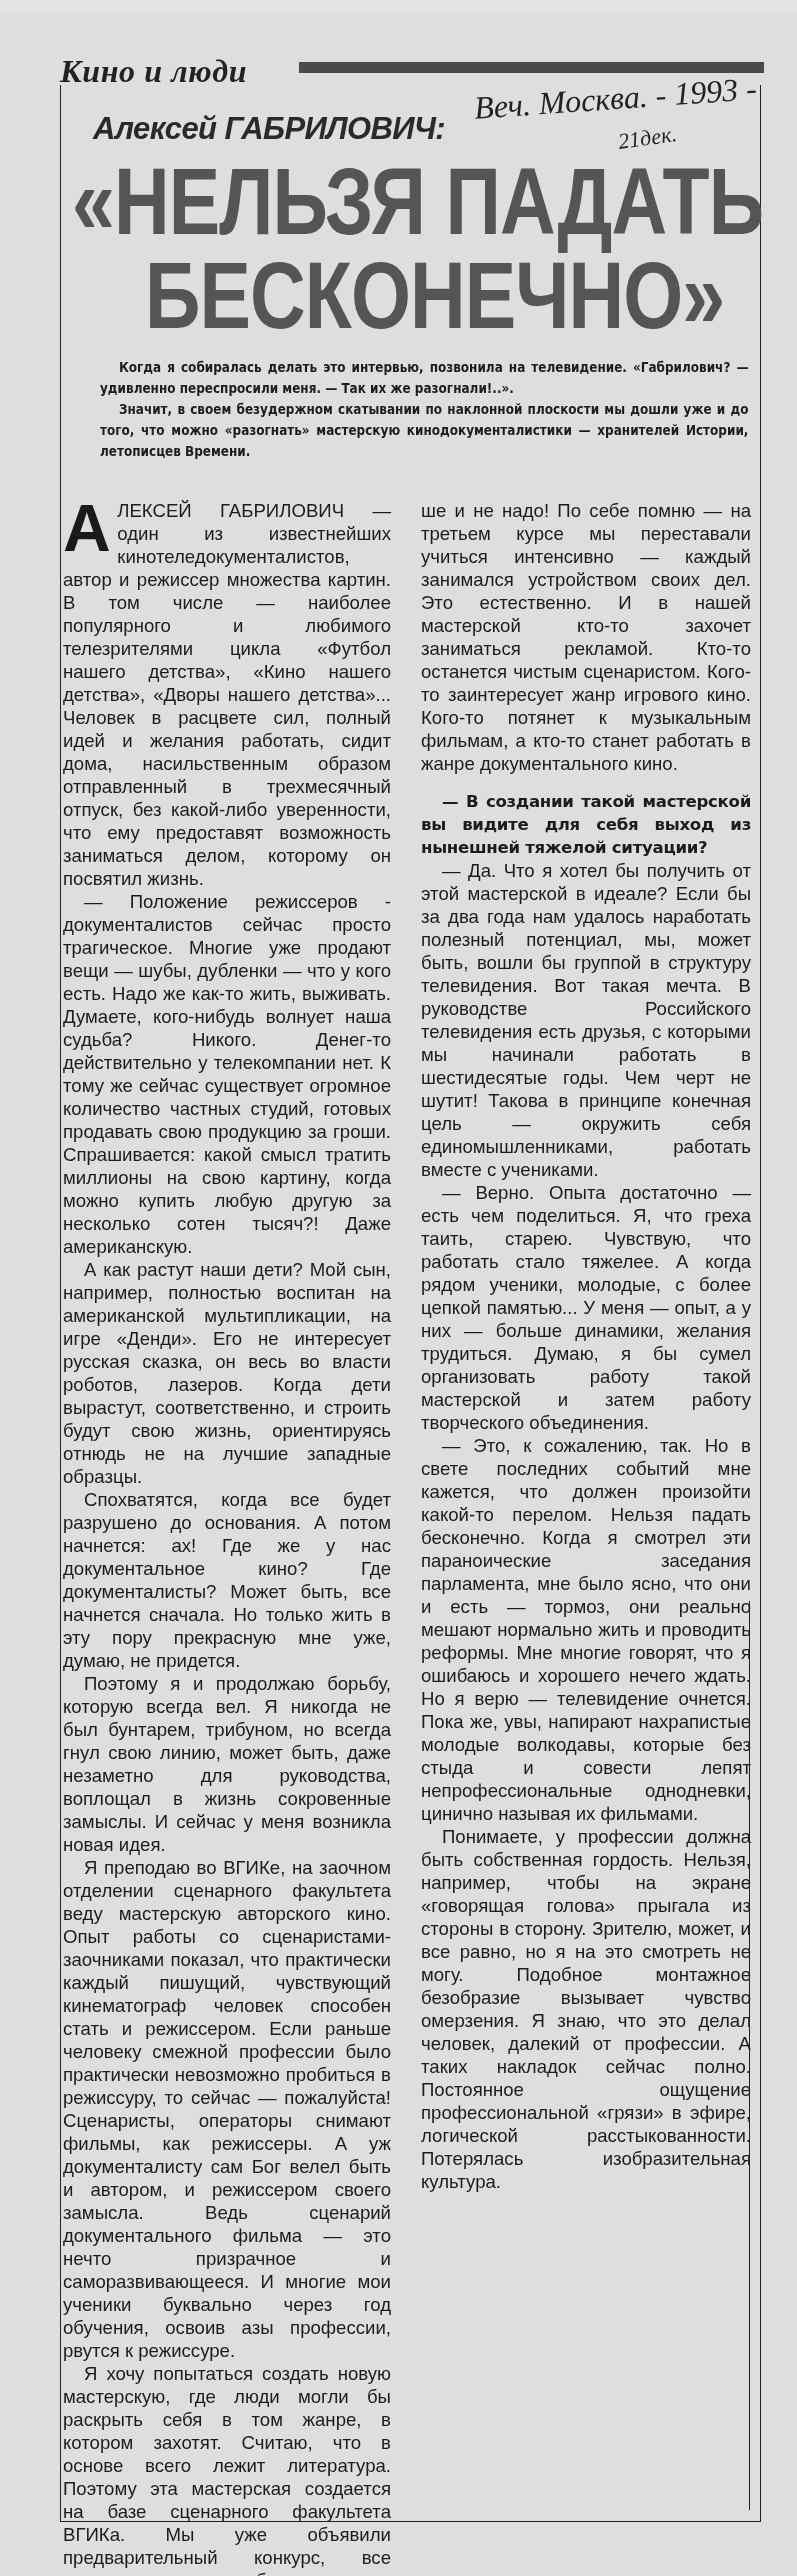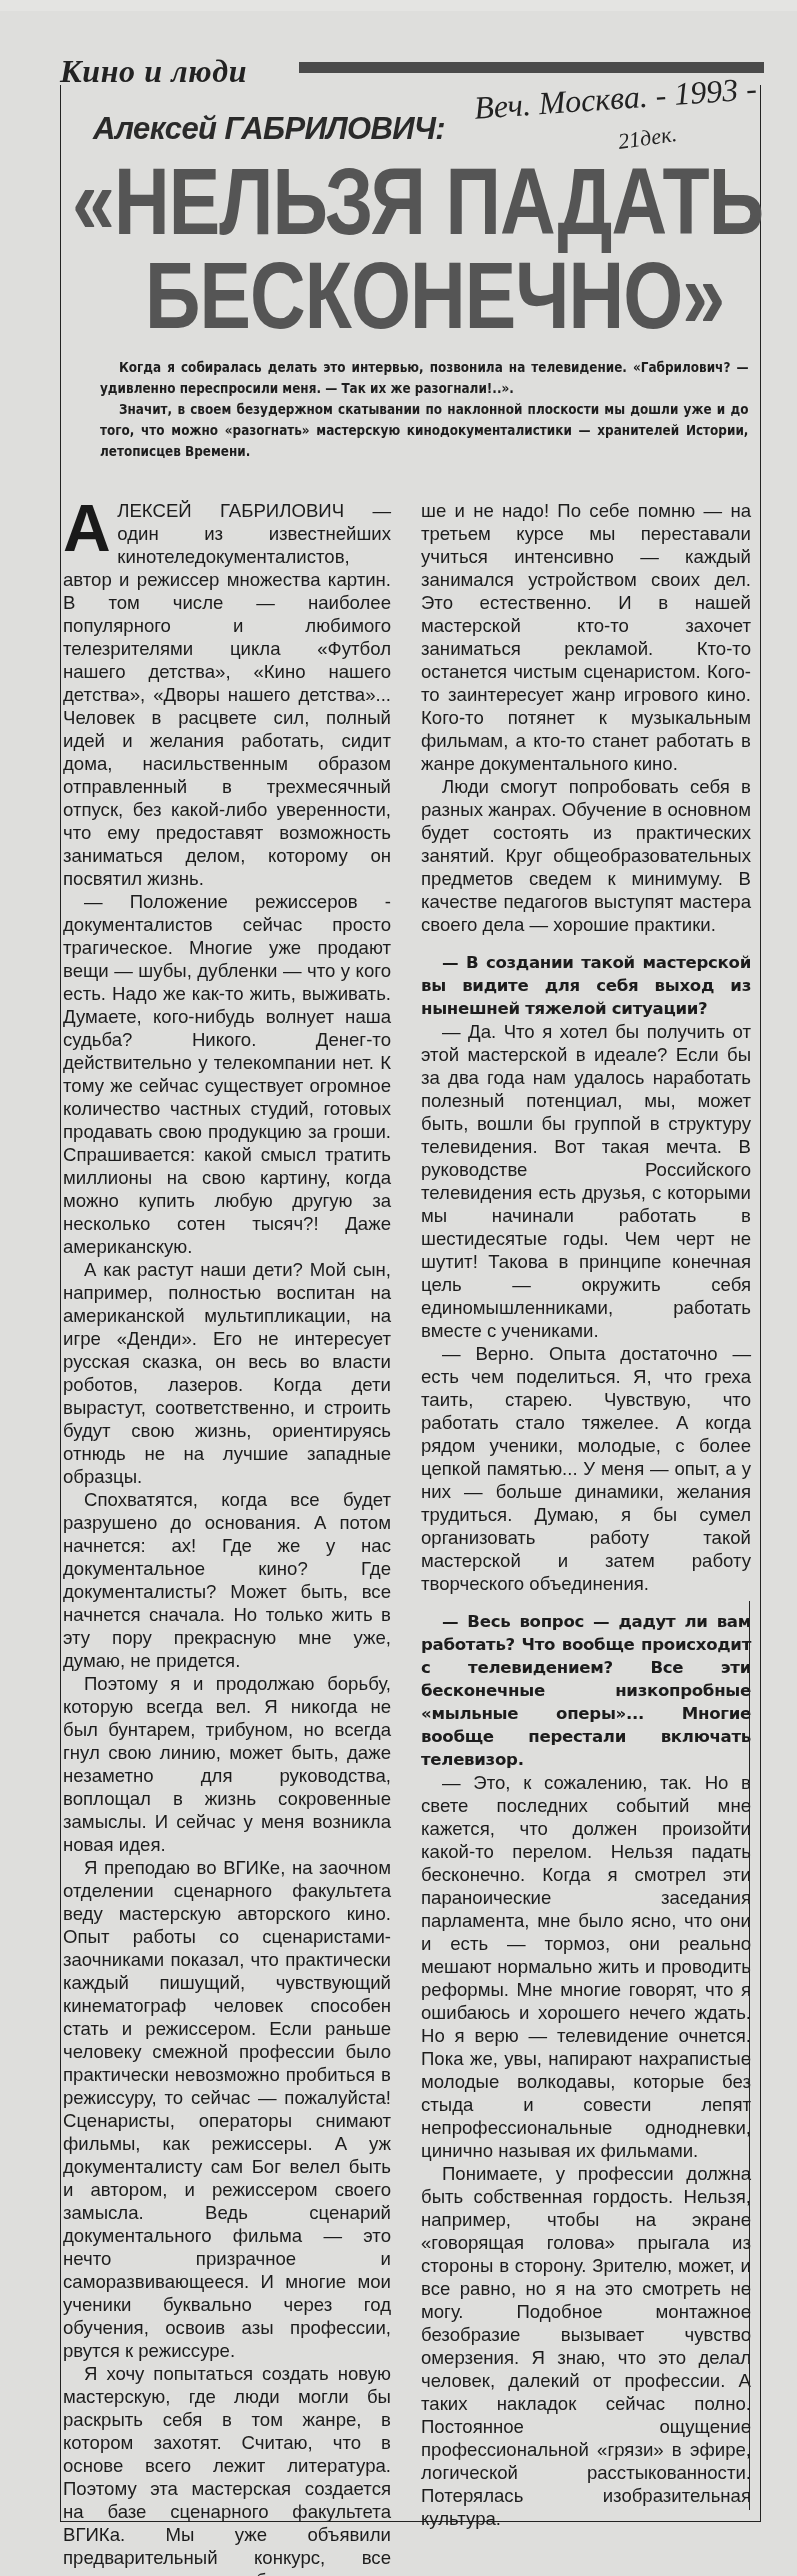--- a/index.html
+++ b/index.html
@@ -102,23 +102,21 @@
       <p>— Положение режиссеров - документалистов сейчас просто трагическое. Многие уже продают вещи — шубы, дубленки — что у кого есть. Надо же как-то жить, выживать. Думаете, кого-нибудь волнует наша судьба? Никого. Денег-то действительно у телекомпании нет. К тому же сейчас существует огромное количество частных студий, готовых продавать свою продукцию за гроши. Спрашивается: какой смысл тратить миллионы на свою картину, когда можно купить любую другую за несколько сотен тысяч?! Даже американскую.</p>
       <p>А как растут наши дети? Мой сын, например, полностью воспитан на американской мультипликации, на игре «Денди». Его не интересует русская сказка, он весь во власти роботов, лазеров. Когда дети вырастут, соответственно, и строить будут свою жизнь, ориентируясь отнюдь не на лучшие западные образцы.</p>
       <p>Спохватятся, когда все будет разрушено до основания. А потом начнется: ах! Где же у нас документальное кино? Где документалисты? Может быть, все начнется сначала. Но только жить в эту пору прекрасную мне уже, думаю, не придется.</p>
       <p>Поэтому я и продолжаю борьбу, которую всегда вел. Я никогда не был бунтарем, трибуном, но всегда гнул свою линию, может быть, даже незаметно для руководства, воплощал в жизнь сокровенные замыслы. И сейчас у меня возникла новая идея.</p>
       <p>Я преподаю во ВГИКе, на заочном отделении сценарного факультета веду мастерскую авторского кино. Опыт работы со сценаристами-заочниками показал, что практически каждый пишущий, чувствующий кинематограф человек способен стать и режиссером. Если раньше человеку смежной профессии было практически невозможно пробиться в режиссуру, то сейчас — пожалуйста! Сценаристы, операторы снимают фильмы, как режиссеры. А уж документалисту сам Бог велел быть и автором, и режиссером своего замысла. Ведь сценарий документального фильма — это нечто призрачное и саморазвивающееся. И многие мои ученики буквально через год обучения, освоив азы профессии, рвутся к режиссуре.</p>
       <p>Я хочу попытаться создать новую мастерскую, где люди могли бы раскрыть себя в том жанре, в котором захотят. Считаю, что в основе всего лежит литература. Поэтому эта мастерская создается на базе сценарного факультета ВГИКа. Мы уже объявили предварительный конкурс, все желающие могут обращаться на кафедру кинодраматургии. Нам присылают очерки, рассказы, эссе, режиссерские разработки, сценарии — то есть литературные работы любого жанра. Потом будут экзамены.</p>
     </div>
 
   <div class="col col-right" id="colR">
       <p style="text-indent: 0px;">ше и не надо! По себе помню — на третьем курсе мы переставали учиться интенсивно — каждый занимался устройством своих дел. Это естественно. И в нашей мастерской кто-то захочет заниматься рекламой. Кто-то останется чистым сценаристом. Кого-то заинтересует жанр игрового кино. Кого-то потянет к музыкальным фильмам, а кто-то станет работать в жанре документального кино.</p>
-      <p>Люди смогут попробовать себя в разных жанрах. Обучение в основном будет состоять из практических занятий. Круг общеобразовательных предметов сведем к минимуму. В качестве педагогов выступят мастера своего дела — хорошие практики.</p>
       <p class="q">— В создании такой мастерской вы видите для себя выход из нынешней тяжелой ситуации?</p>
       <p>— Да. Что я хотел бы получить от этой мастерской в идеале? Если бы за два года нам удалось наработать полезный потенциал, мы, может быть, вошли бы группой в структуру телевидения. Вот такая мечта. В руководстве Российского телевидения есть друзья, с которыми мы начинали работать в шестидесятые годы. Чем черт не шутит! Такова в принципе конечная цель — окружить себя единомышленниками, работать вместе с учениками.</p>
       <p>— Верно. Опыта достаточно — есть чем поделиться. Я, что греха таить, старею. Чувствую, что работать стало тяжелее. А когда рядом ученики, молодые, с более цепкой памятью... У меня — опыт, а у них — больше динамики, желания трудиться. Думаю, я бы сумел организовать работу такой мастерской и затем работу творческого объединения.</p>
-      <p class="q">— Весь вопрос — дадут ли вам работать? Что вообще происходит с телевидением? Все эти бесконечные низкопробные «мыльные оперы»... Многие вообще перестали включать телевизор.</p>
       <p>— Это, к сожалению, так. Но в свете последних событий мне кажется, что должен произойти какой-то перелом. Нельзя падать бесконечно. Когда я смотрел эти параноические заседания парламента, мне было ясно, что они и есть — тормоз, они реально мешают нормально жить и проводить реформы. Мне многие говорят, что я ошибаюсь и хорошего нечего ждать. Но я верю — телевидение очнется. Пока же, увы, напирают нахрапистые молодые волкодавы, которые без стыда и совести лепят непрофессиональные однодневки, цинично называя их фильмами.</p>
       <p>Понимаете, у профессии должна быть собственная гордость. Нельзя, например, чтобы на экране «говорящая голова» прыгала из стороны в сторону. Зрителю, может, и все равно, но я на это смотреть не могу. Подобное монтажное безобразие вызывает чувство омерзения. Я знаю, что это делал человек, далекий от профессии. А таких накладок сейчас полно. Постоянное ощущение профессиональной «грязи» в эфире, логической расстыкованности. Потерялась изобразительная культура.</p>
     </div>
   <div class="vdiv"></div>
 </div>
 
 
 </body></html>

